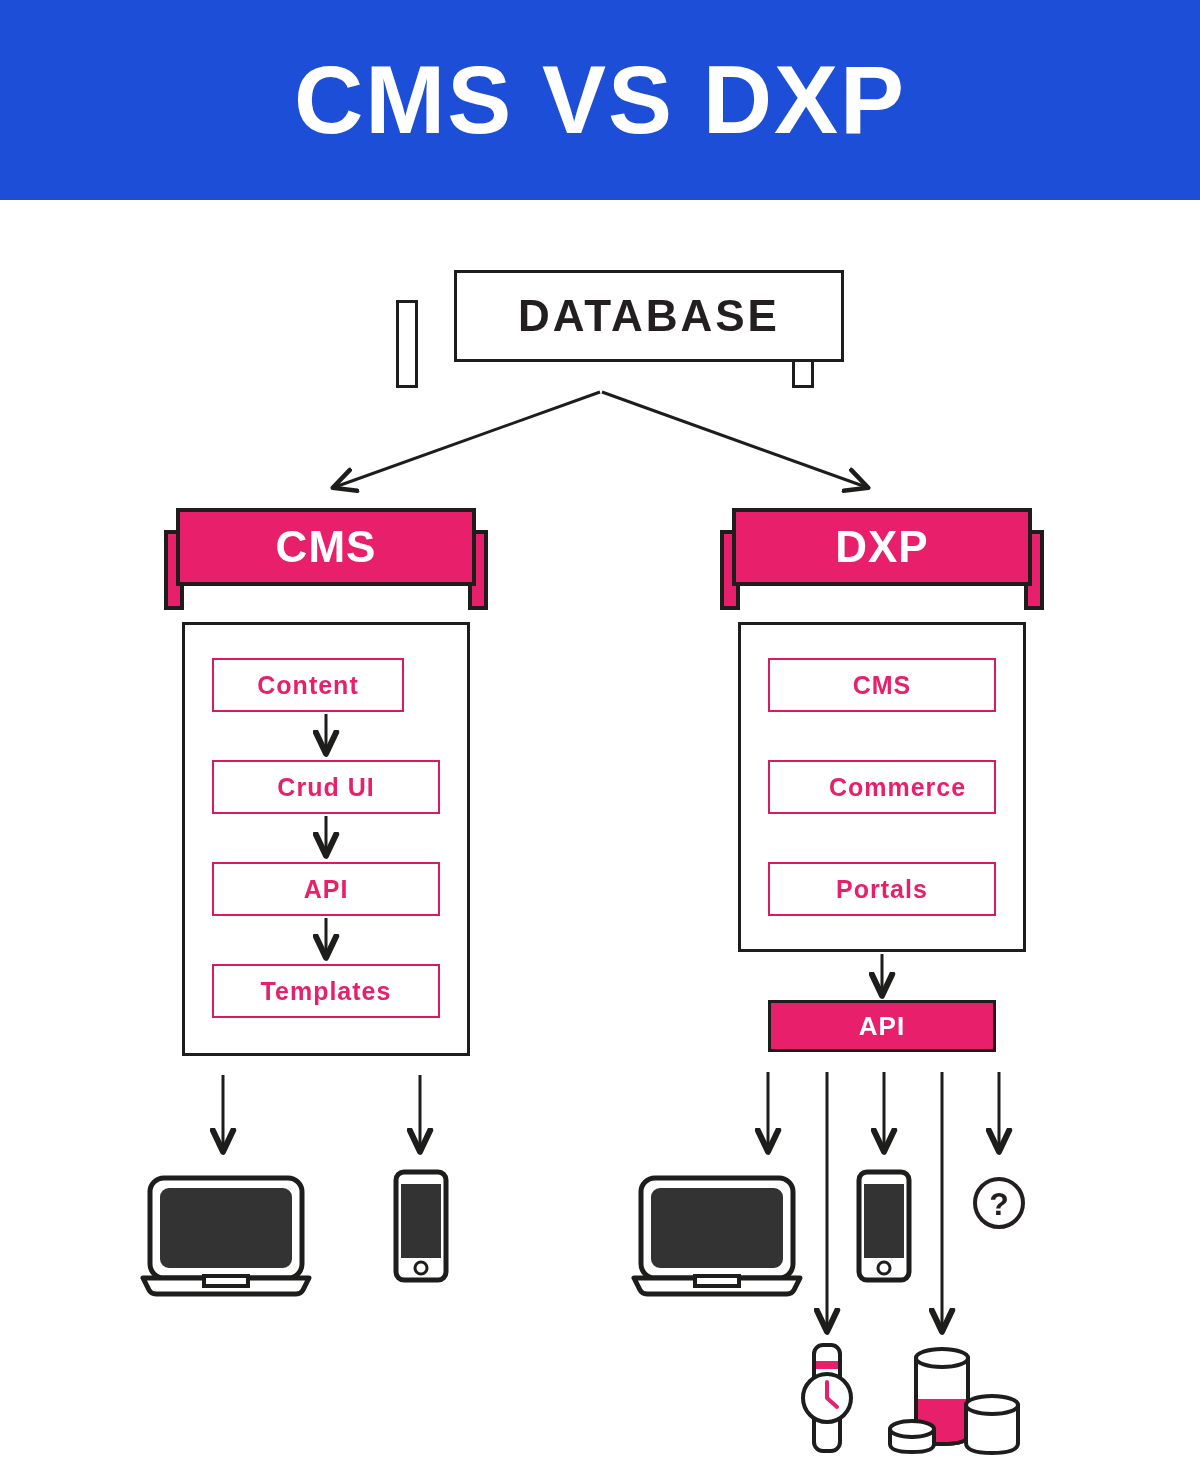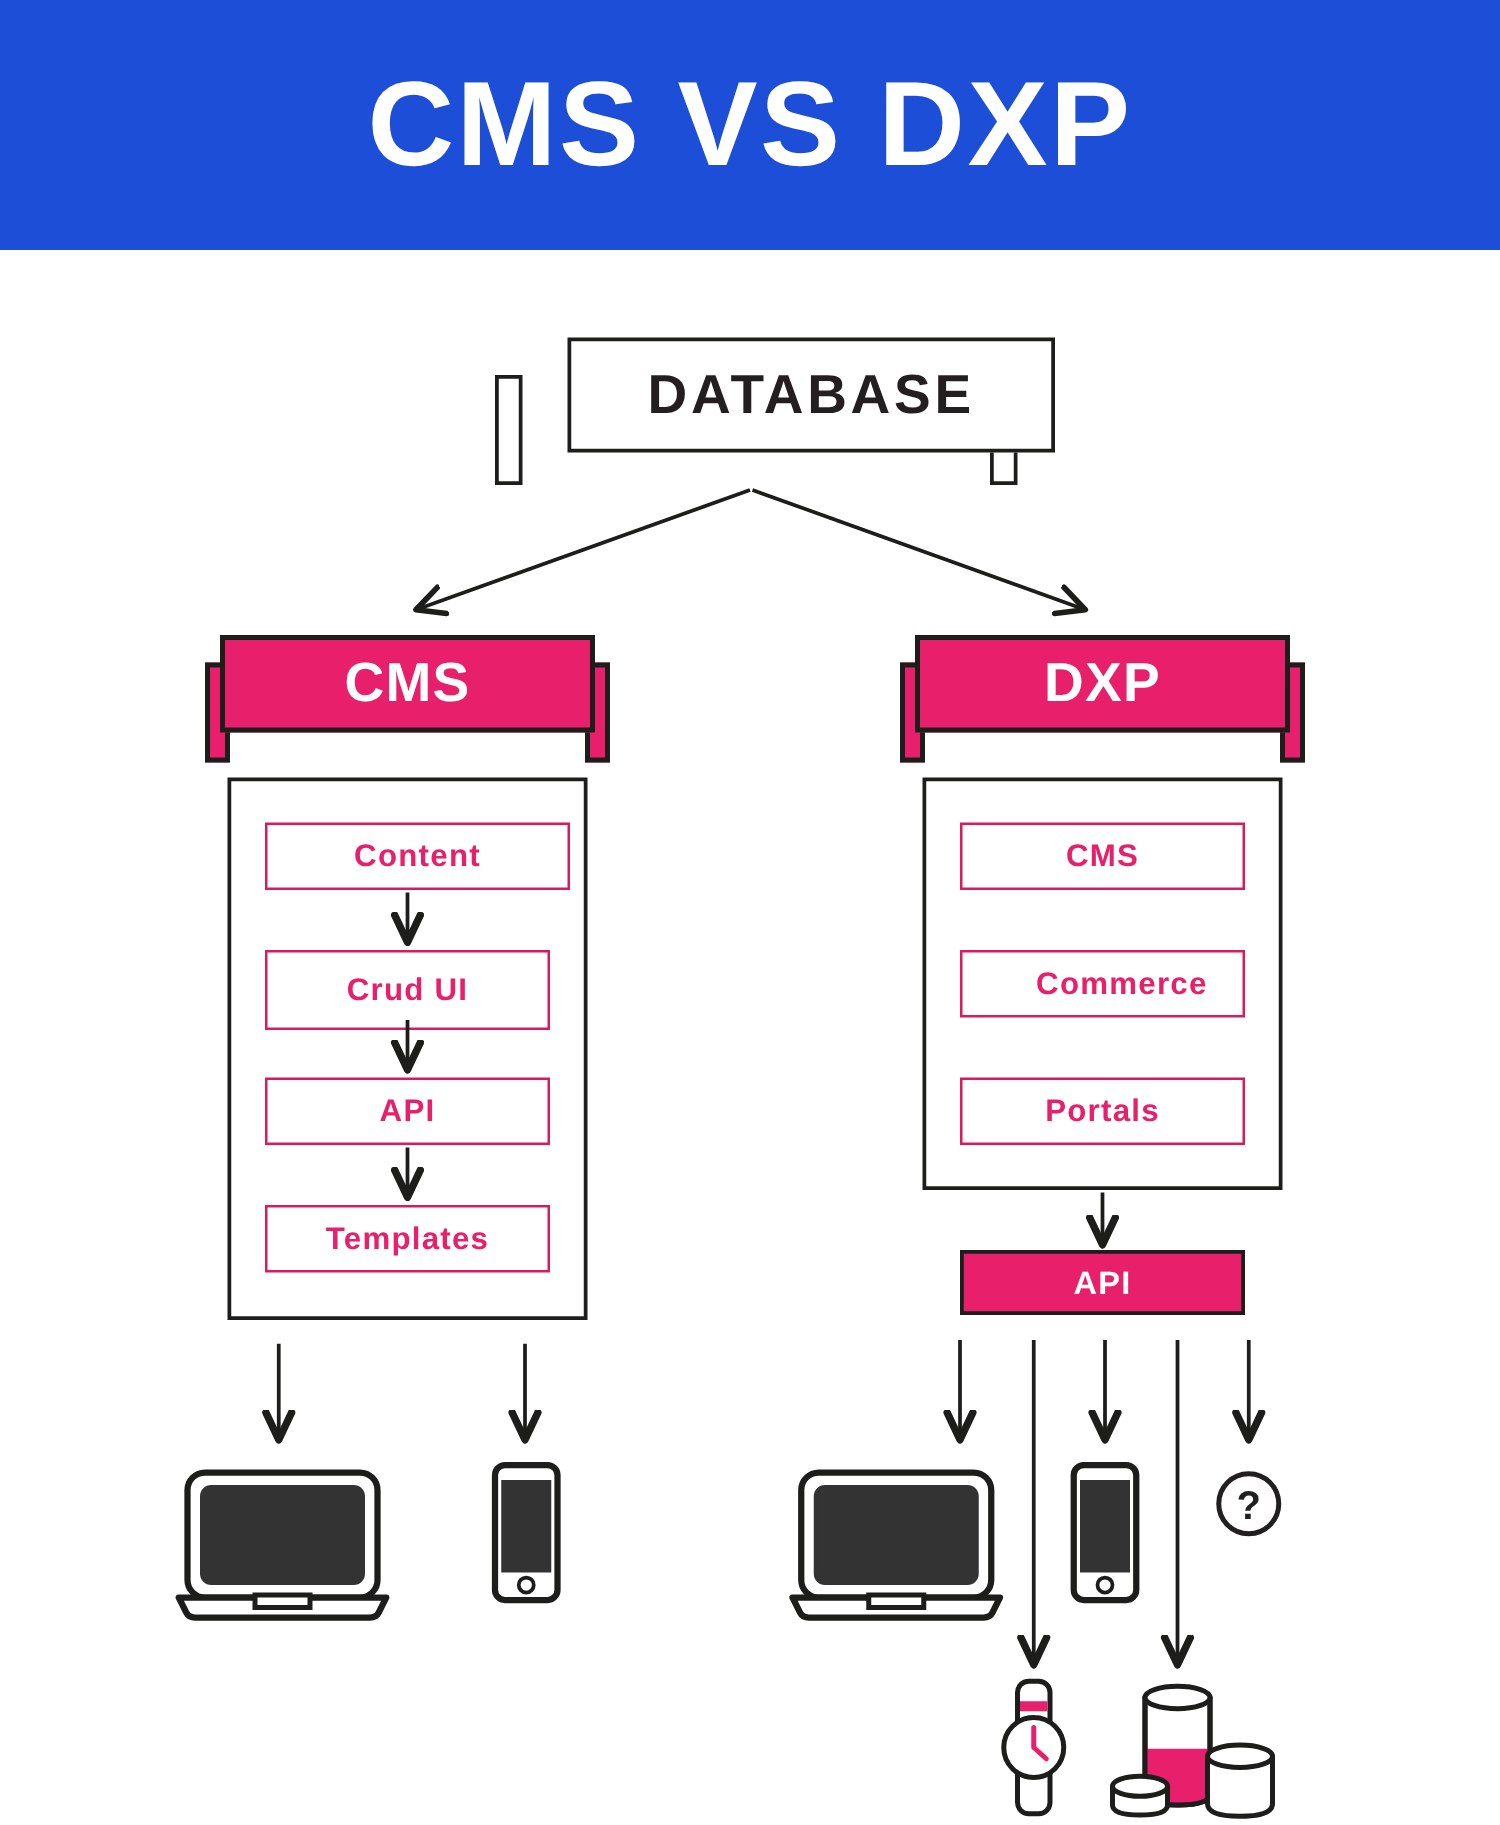--- a/index.html
+++ b/index.html
@@ -192,24 +192,24 @@
   <div class="pink-banner" id="dxp-banner">
     <div class="tab tab-left"></div>
     <div class="tab tab-right"></div>
     <div class="face">
       <span>DXP</span>
     </div>
   </div>
 
   <div class="col-container" id="cms-container"></div>
 
-  <div class="item-box" style="left:212px; top:658px; width:244px; height:54px;">
+  <div class="item-box" style="left:212px; top:658px; width:192px; height:54px;">
     <span>Content</span>
   </div>
-  <div class="item-box" style="left:212px; top:760px; width:228px; height:64px;">
+  <div class="item-box" style="left:212px; top:760px; width:228px; height:54px;">
     <span>Crud UI</span>
   </div>
   <div class="item-box" style="left:212px; top:862px; width:228px; height:54px;">
     <span>API</span>
   </div>
   <div class="item-box" style="left:212px; top:964px; width:228px; height:54px;">
     <span>Templates</span>
   </div>
 
   <div class="col-container" id="dxp-container"></div>

